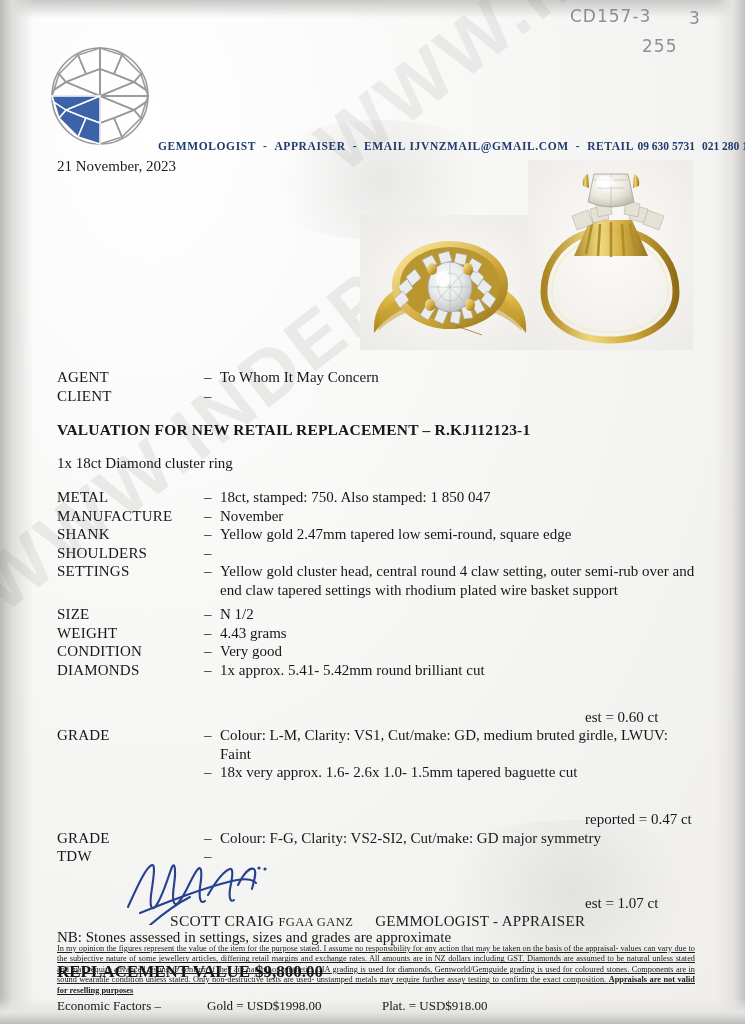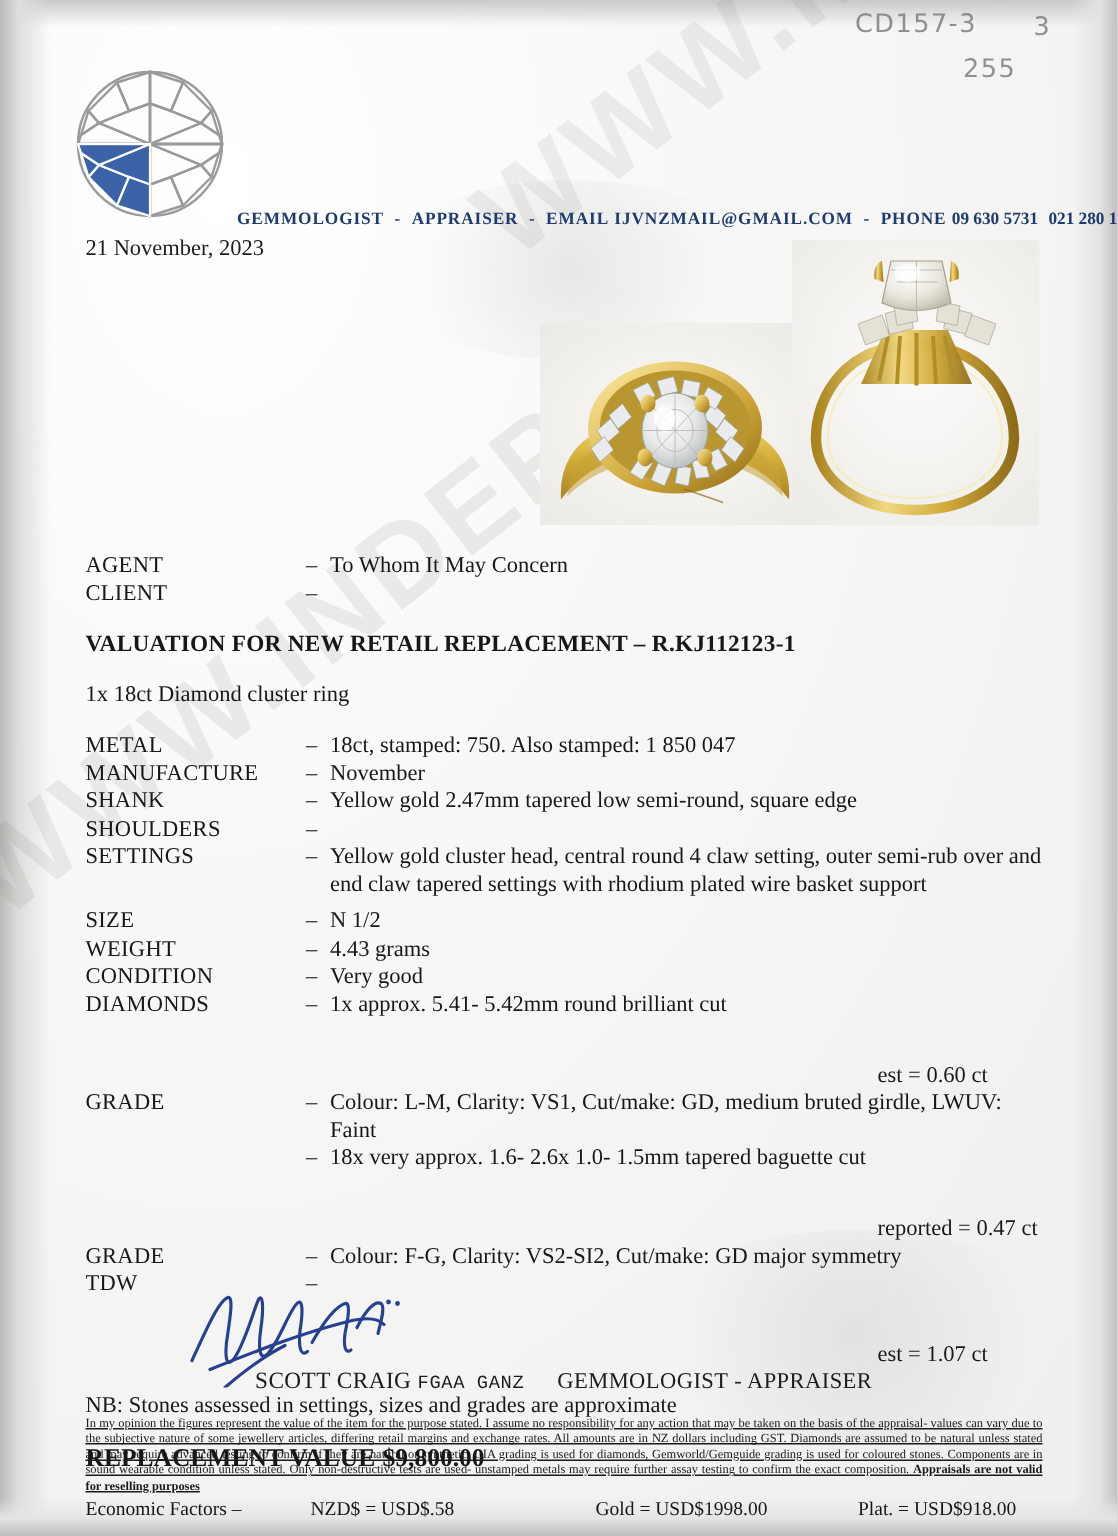--- a/index.html
+++ b/index.html
@@ -96,21 +96,21 @@
   .rv .rvl{width:198px;flex:0 0 198px;}
   .econ{display:flex;font-size:13px;}
   .econ .e0{width:150px;flex:0 0 150px;}
   .econ .e1{width:190px;flex:0 0 190px;}
   .econ .e2{width:175px;flex:0 0 175px;}
 
   
   .sigwrap{position:absolute;left:120px;top:855px;width:200px;height:70px;}
   .sigline{position:absolute;left:170px;top:912px;white-space:nowrap;
     font-size:15.5px;color:#1c1c1c;letter-spacing:.3px;}
-  .sigline .sm{font-size:12.5px;letter-spacing:.4px;font-family:Liberation Mono, monospace;}
+  .sigline .sm{font-size:12.5px;letter-spacing:.4px;}
   .sigline .role{padding-left:22px;font-size:15px;}
 
   
   .fine{
     position:absolute;left:57px;top:944px;width:638px;
     font-size:8.3px;line-height:10.4px;color:#1a1a1a;text-align:justify;
     font-family:"Liberation Serif", serif;
     text-decoration:underline;
   }
   .fine b{font-weight:700;}
@@ -160,21 +160,21 @@
         </g>
         <g fill="#2b55a0" fill-opacity="0.92" stroke="#ffffff" stroke-width="1.5">
           <path d="M30 93 L38 74 L18 66 L11 74 Z"></path>
           <path d="M38 74 L52 79 L52 52 L18 66 Z"></path>
           <path d="M11 74 L18 66 L6 58 Z"></path>
           <path d="M30 93 L52 100 L52 79 L38 74 Z"></path>
           <path d="M6 58 L18 66 L52 52 L4 52 Z"></path>
         </g>
       </svg>
     </div>
-    <div class="contact"><span>GEMMOLOGIST</span><span class="sep">-</span><span>APPRAISER</span><span class="sep">-</span><span>EMAIL</span>&nbsp;<span>IJVNZMAIL@GMAIL.COM</span><span class="sep">-</span><span>PHONE</span>&nbsp;<span class="ph">09 630 5731</span>&nbsp;&nbsp;<span class="ph">021 280 1223</span></div>
+    <div class="contact"><span>GEMMOLOGIST</span><span class="sep">-</span><span>APPRAISER</span><span class="sep">-</span><span>EMAIL</span>&nbsp;<span>IJVNZMAIL@GMAIL.COM</span><span class="sep">-</span><span>RETAIL</span>&nbsp;<span class="ph">09 630 5731</span>&nbsp;&nbsp;<span class="ph">021 280 1223</span></div>
   </div>
 
   <div class="date">21 November, 2023</div>
 
   <div class="photo" id="photo-front">
     <svg viewBox="0 0 180 135" width="180" height="135">
       <defs>
         <radialGradient id="bgf" cx="50%" cy="50%" r="70%">
           <stop offset="0%" stop-color="#fbfaf8"></stop>
             <stop offset="100%" stop-color="#eceae6"></stop>
@@ -387,21 +387,20 @@
 
     <div class="rv">
       <div class="rvl">REPLACEMENT VALUE</div>
       <div>$9,800.00</div>
     </div>
 
     <div class="gap16"></div>
 
     <div class="econ">
       <div class="e0">Economic Factors –</div>
-      <div class="e1">NZD$ = USD$.58</div>
       <div class="e2">Gold = USD$1998.00</div>
       <div>Plat. = USD$918.00</div>
     </div>
   </div>
 
   <div class="sigwrap">
     <svg viewBox="0 0 200 70" width="200" height="70">
       <g fill="none" stroke="#27408f" stroke-width="2.1" stroke-linecap="round">
         <path d="M8 52 C18 30 26 12 32 10 C36 9 33 26 31 40 C30 50 31 56 35 52
                  C42 44 48 22 52 12 C55 6 56 16 54 30 C52 44 53 52 58 48

